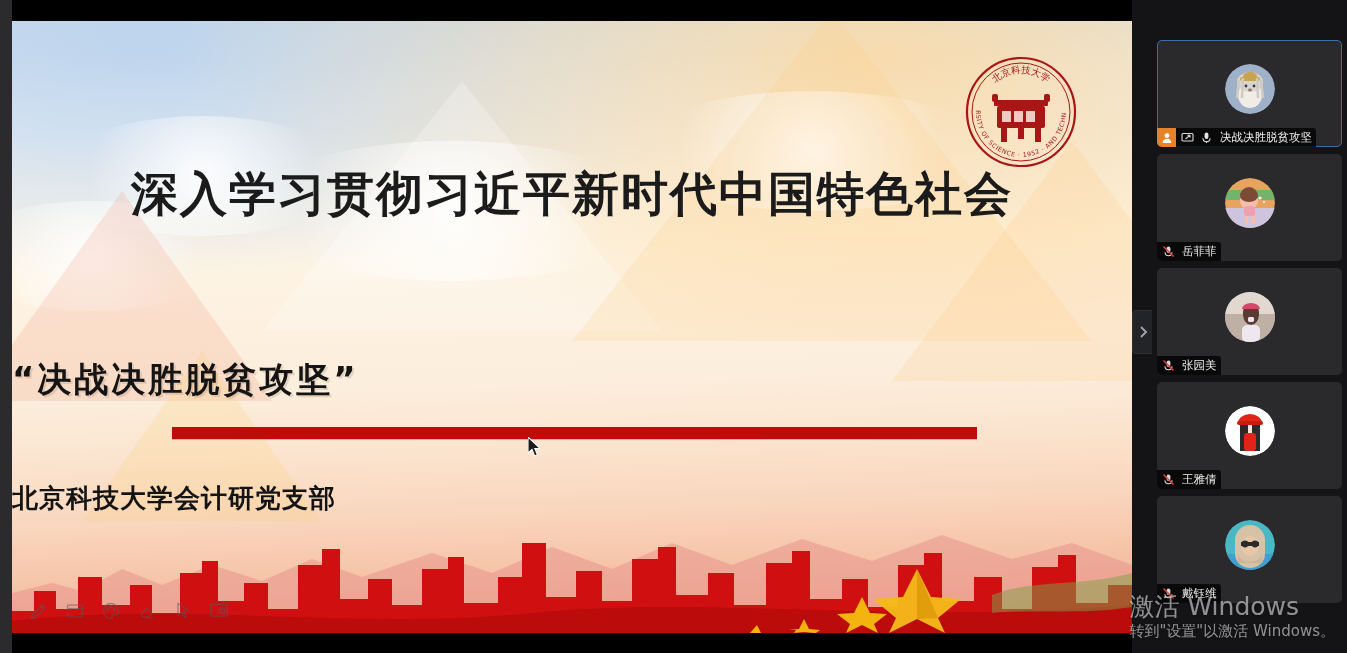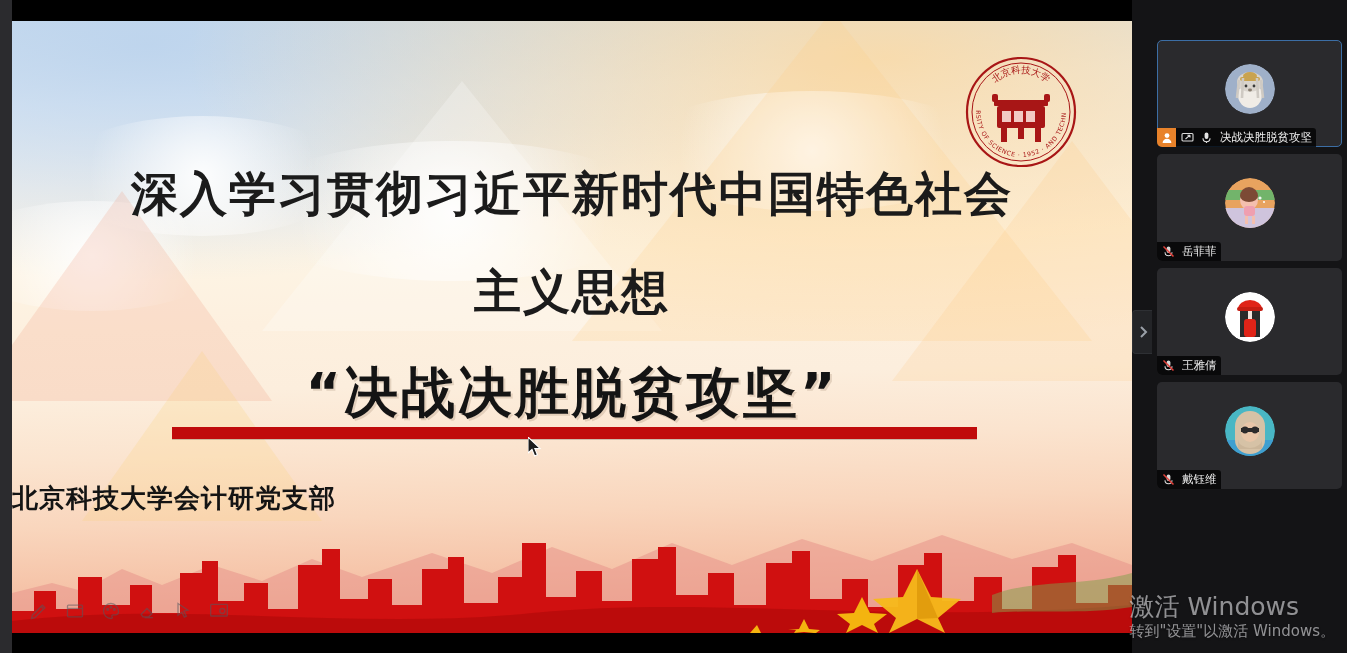--- a/index.html
+++ b/index.html
@@ -65,23 +65,23 @@
   
   #slide-text { position: absolute; left: 0; top: 0; width: 1120px; height: 460px; }
   .title-line {
     position: absolute; width: 1120px; text-align: center;
     font-family: "DejaVu Sans", "Liberation Sans", sans-serif;
     font-weight: 700; color: #1b1b1b; letter-spacing: 2px;
   }
   #title-1 { top: 142px; font-size: 47px; }
   #title-2 { top: 240px; font-size: 47px; }
   #subtitle {
-    position:absolute; top: 336px; width: 1120px; text-align:center;
+    position:absolute; top: 336px; width: 1120px; text-align:left;
     font-family:"DejaVu Sans","Liberation Sans",sans-serif;
-    font-weight: 700; font-size: 54px; color: #141414; letter-spacing: 3px;
+    font-weight: 700; font-size: 34px; color: #141414; letter-spacing: 3px;
     text-shadow: 2px 2px 0 rgba(120,90,60,.18);
   }
   #red-rule {
     position:absolute; left: 160px; top: 406px; width: 805px; height: 12px;
     background: #c00b0b; box-shadow: 0 1px 0 rgba(0,0,0,.18);
   }
   .foot-line {
     position:absolute; width:1120px; text-align:left;
     font-family:"DejaVu Sans","Liberation Sans",sans-serif;
     font-weight:700; color:#141414;
@@ -210,21 +210,20 @@
           <g fill="#ffe9e2" opacity=".85">
             <rect x="40" y="58" width="9" height="11"></rect>
             <rect x="52" y="58" width="9" height="11"></rect>
             <rect x="64" y="58" width="9" height="11"></rect>
           </g>
         </svg>
       </div>
 
       <div id="slide-text">
         <div class="title-line" id="title-1">深入学习贯彻习近平新时代中国特色社会</div>
-        <div class="title-line" id="title-2">主义思想</div>
         <div id="subtitle">“决战决胜脱贫攻坚”</div>
         <div id="red-rule"></div>
         <div class="foot-line" id="org">北京科技大学会计研党支部</div>
       </div>
 
       <div id="skyline">
         <svg viewBox="0 0 1120 160" xmlns="http://www.w3.org/2000/svg" preserveAspectRatio="none">
           <path fill="#e8938a" opacity=".55" d="M0,120 L40,110 L70,118 L110,96 L150,112 L200,92 L250,108 L300,86 L350,104 L420,80 L480,100 L540,74 L600,96 L660,70 L720,92 L790,66 L860,88 L930,62 L1000,86 L1060,70 L1120,92 L1120,160 L0,160 Z"></path>
           <path fill="#d01010" d="M0,138 L22,138 L22,118 L44,118 L44,136 L66,136 L66,104 L90,104 L90,132 L118,132 L118,112 L140,112 L140,140 L168,140 L168,100 L190,100 L190,88 L206,88 L206,128 L232,128 L232,110 L256,110 L256,136 L286,136 L286,92 L310,92 L310,76 L328,76 L328,126 L356,126 L356,106 L380,106 L380,132 L410,132 L410,96 L436,96 L436,84 L452,84 L452,130 L486,130 L486,104 L510,104 L510,70 L534,70 L534,124 L564,124 L564,98 L590,98 L590,128 L620,128 L620,86 L646,86 L646,74 L664,74 L664,122 L696,122 L696,100 L722,100 L722,132 L754,132 L754,90 L780,90 L780,78 L798,78 L798,126 L830,126 L830,106 L856,106 L856,134 L886,134 L886,92 L912,92 L912,80 L930,80 L930,128 L962,128 L962,104 L990,104 L990,136 L1020,136 L1020,94 L1046,94 L1046,82 L1064,82 L1064,130 L1096,130 L1096,112 L1120,112 L1120,160 L0,160 Z"></path>
           <path fill="#b70b0b" opacity=".85" d="M0,148 C180,128 340,158 520,140 C700,122 880,152 1120,132 L1120,160 L0,160 Z"></path>
@@ -354,20 +353,44 @@
           <svg viewBox="0 0 13 13">
               <rect x="4.6" y="1.5" width="3.8" height="6.4" rx="1.9" fill="#d8d8d8"></rect>
               <path d="M3 7.2a3.5 3.5 0 007 0" stroke="#d8d8d8" stroke-width="1.1" fill="none"></path>
               <path d="M1.5 1.5 L11.5 11.5" stroke="#e2403a" stroke-width="1.5"></path>
             </svg>
         </span>
         <span class="pname">岳菲菲</span>
       </div>
     </div>
 
+    <div class="tile">
+      <div class="avatar">
+        <svg viewBox="0 0 50 50" xmlns="http://www.w3.org/2000/svg">
+          <circle cx="25" cy="25" r="25" fill="#cdbfb6"></circle>
+          <rect x="0" y="0" width="50" height="22" fill="#e3d8cf"></rect>
+          <rect x="0" y="22" width="50" height="28" fill="#bfb0a6"></rect>
+          <ellipse cx="26" cy="24" rx="8" ry="9" fill="#f3ddd2"></ellipse>
+          <path d="M18 20 a8 8 0 0116 0 v3 a8 10 0 01-16 0z" fill="#5a3b33"></path>
+          <path d="M17 17 a9 6 0 0118 0 z" fill="#d4486b"></path>
+          <rect x="17" y="33" width="18" height="17" rx="5" fill="#efe7ef"></rect>
+          <rect x="23" y="25" width="6" height="5" rx="1.4" fill="#efe4ea"></rect>
+        </svg>
+      </div>
+      <div class="name-bar plain">
+        <span class="mini-icon">
+          <svg viewBox="0 0 13 13">
+              <rect x="4.6" y="1.5" width="3.8" height="6.4" rx="1.9" fill="#d8d8d8"></rect>
+              <path d="M3 7.2a3.5 3.5 0 007 0" stroke="#d8d8d8" stroke-width="1.1" fill="none"></path>
+              <path d="M1.5 1.5 L11.5 11.5" stroke="#e2403a" stroke-width="1.5"></path>
+            </svg>
+        </span>
+        <span class="pname">张园美</span>
+      </div>
+    </div>
 
     <div class="tile">
       <div class="avatar">
         <svg viewBox="0 0 50 50" xmlns="http://www.w3.org/2000/svg">
           <circle cx="25" cy="25" r="25" fill="#ffffff"></circle>
           <path d="M13 17 a12 9 0 0124 0 z" fill="#e02418"></path>
           <rect x="12" y="15" width="26" height="4" rx="2" fill="#c51d12"></rect>
           <path d="M15 19 h20 v14 a10 10 0 01-20 0z" fill="#f3e4de"></path>
           <path d="M15 19 h8 v26 h-8z" fill="#2b2b2b"></path>
           <path d="M27 19 h8 v26 h-8z" fill="#2b2b2b"></path>

